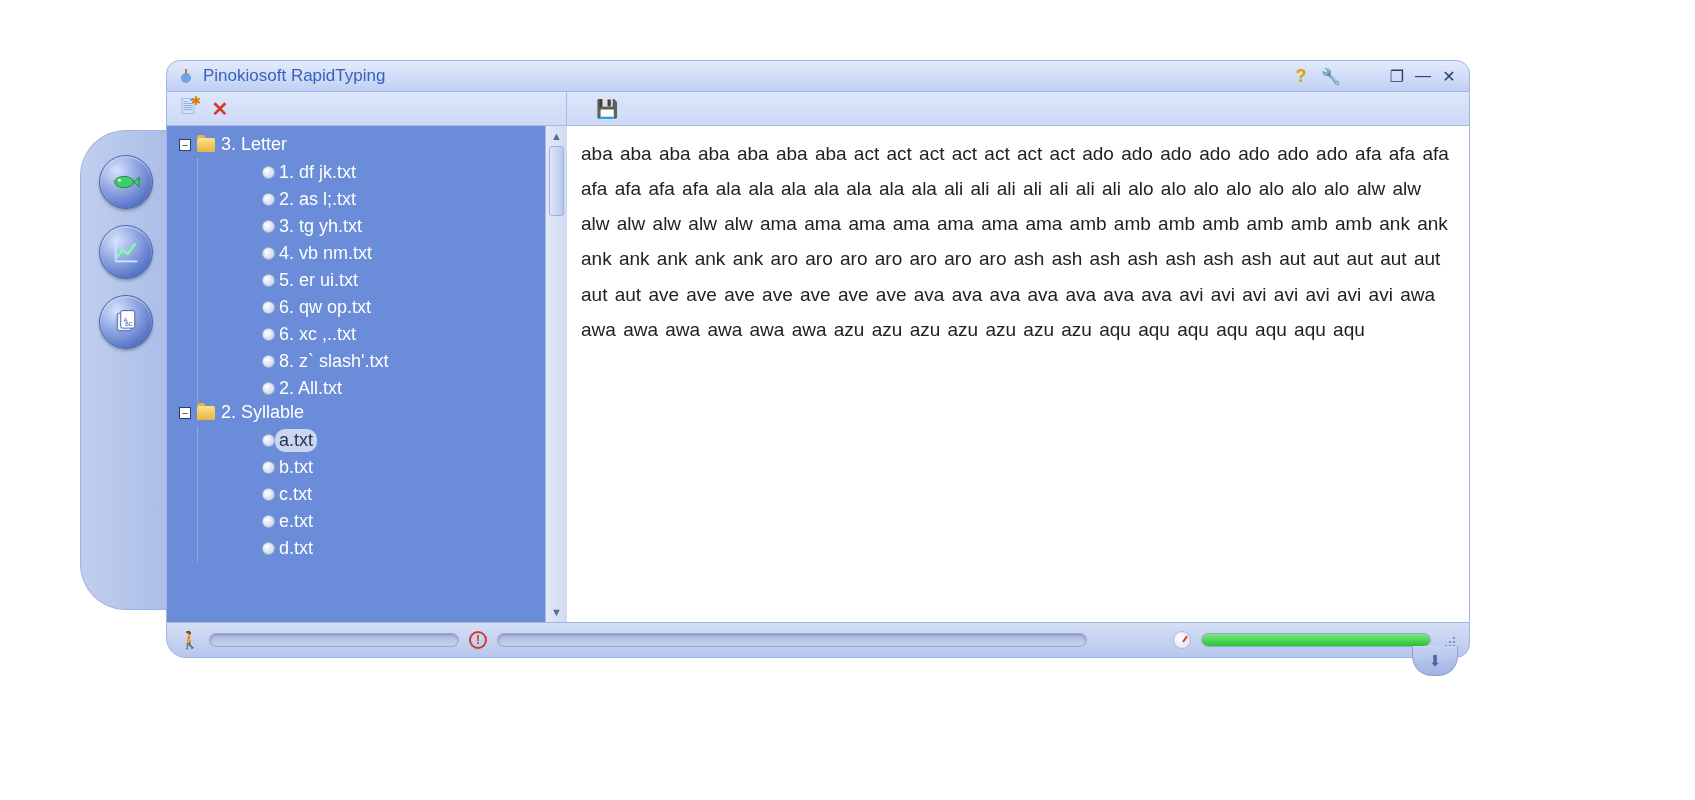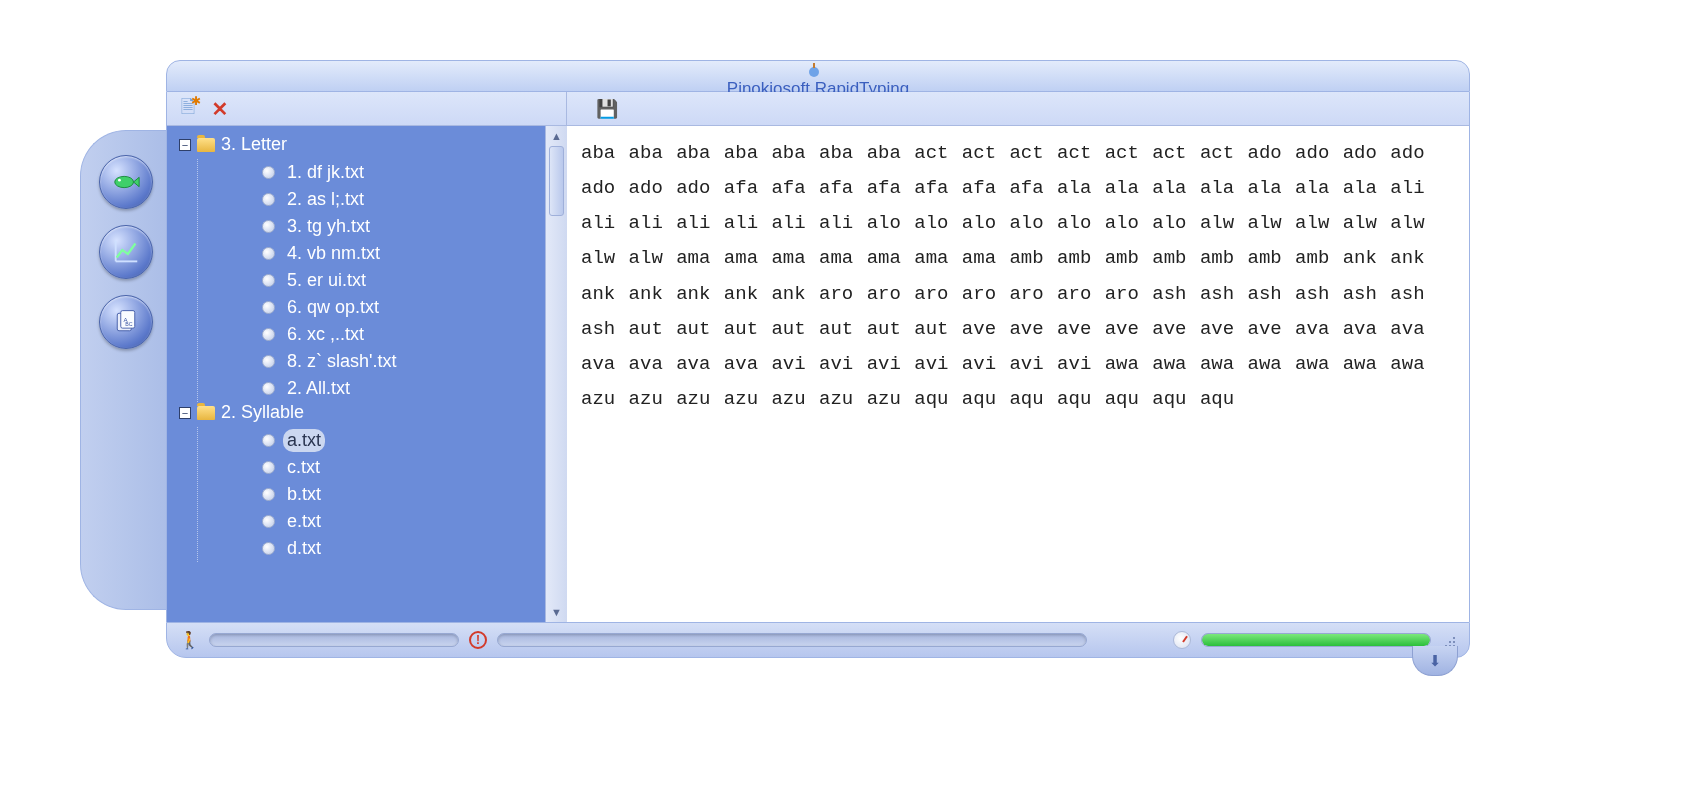--- a/index.html
+++ b/index.html
@@ -22,21 +22,20 @@
     position: relative;
     height: 32px;
     background: linear-gradient(to bottom, #e3ebfb 0%, #bfd0f3 100%);
     border-top-left-radius: 14px;
     border-top-right-radius: 14px;
     border: 1px solid #9fb4e4;
     margin-left: 86px;
     display: flex;
     align-items: center;
     padding: 0 10px;
-    flex-direction: column;
   }
   .titlebar .title-icon {
     width: 18px; height: 18px;
     margin-right: 8px;
     display: inline-flex; align-items: center; justify-content: center;
   }
   .titlebar .title {
     color: #3a5fbf;
     font-size: 17px;
   }
@@ -155,21 +154,20 @@
     position: absolute;
     top: -3px; left: 0;
     width: 8px; height: 3px;
     background: #e8b640;
     border-radius: 2px 2px 0 0;
   }
   .tree-folder-label { color: #fff; }
   .tree-file {
     display: flex;
     align-items: center;
-    gap: 8px;
     margin-left: 52px;
     padding: 2px 0;
     cursor: pointer;
   }
   .tree-file .bullet {
     width: 13px; height: 13px;
     border-radius: 50%;
     background: radial-gradient(circle at 35% 35%, #fff, #cfd9ef 70%);
     border: 1px solid #a6b3cf;
     flex-shrink: 0;
@@ -217,21 +215,21 @@
   }
 
   
   .textpanel {
     flex: 1;
     background: #ffffff;
     padding: 10px 14px;
     font-size: 19px;
     color: #222;
     line-height: 1.85;
-    font-family: Liberation Mono, monospace;
+    font-family: Liberation Sans, sans-serif;
     overflow: hidden;
     word-spacing: 2px;
   }
 
   
   .statusbar {
     margin-left: 86px;
     height: 36px;
     background: linear-gradient(to bottom, #d5dff6, #b6c6ee);
     border: 1px solid #9fb4e4;
@@ -459,25 +457,25 @@
               <span class="tree-folder-icon"></span>
               <span class="tree-folder-label">2. Syllable</span>
             </div>
             <div class="tree-line">
               <div class="tree-file selected">
                 <span class="bullet"></span>
                 <span class="flabel">a.txt</span>
               </div>
               <div class="tree-file">
                 <span class="bullet"></span>
+                <span class="flabel">b.txt</span>
+              </div>
+              <div class="tree-file">
+                <span class="bullet"></span>
                 <span class="flabel">c.txt</span>
-              </div>
-              <div class="tree-file">
-                <span class="bullet"></span>
-                <span class="flabel">b.txt</span>
               </div>
               <div class="tree-file">
                 <span class="bullet"></span>
                 <span class="flabel">e.txt</span>
               </div>
               <div class="tree-file">
                 <span class="bullet"></span>
                 <span class="flabel">d.txt</span>
               </div>
             </div>

